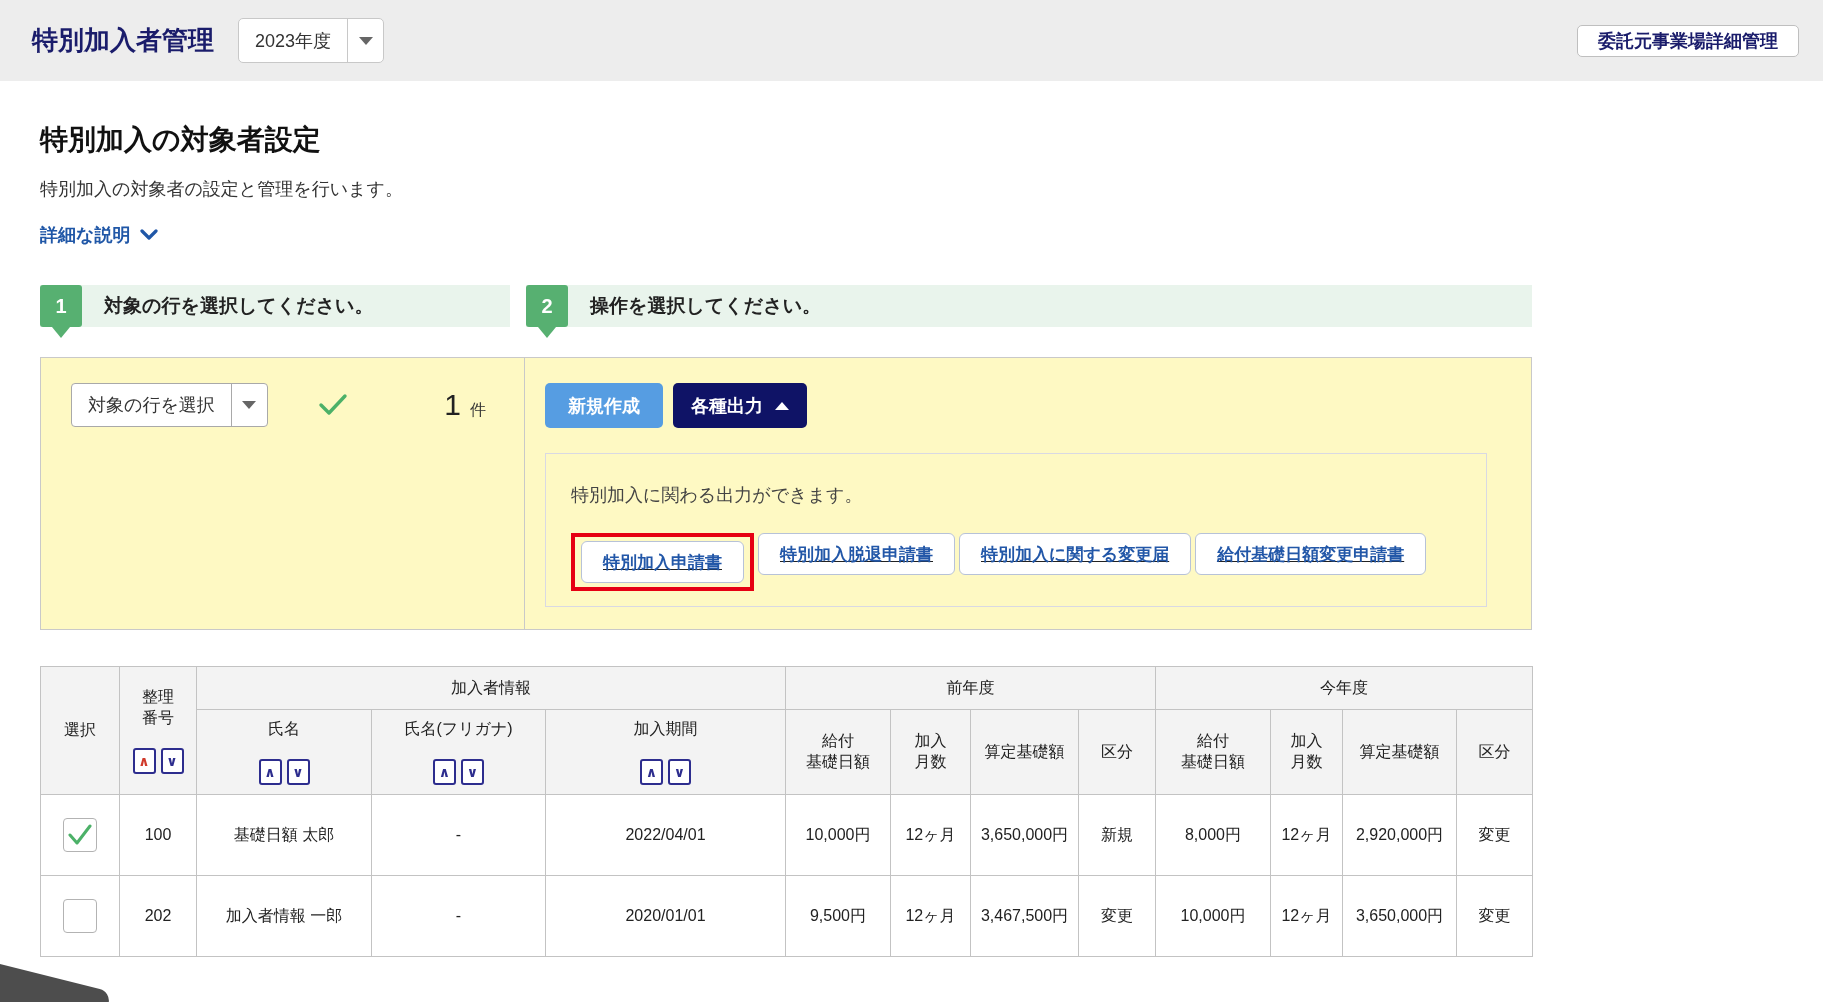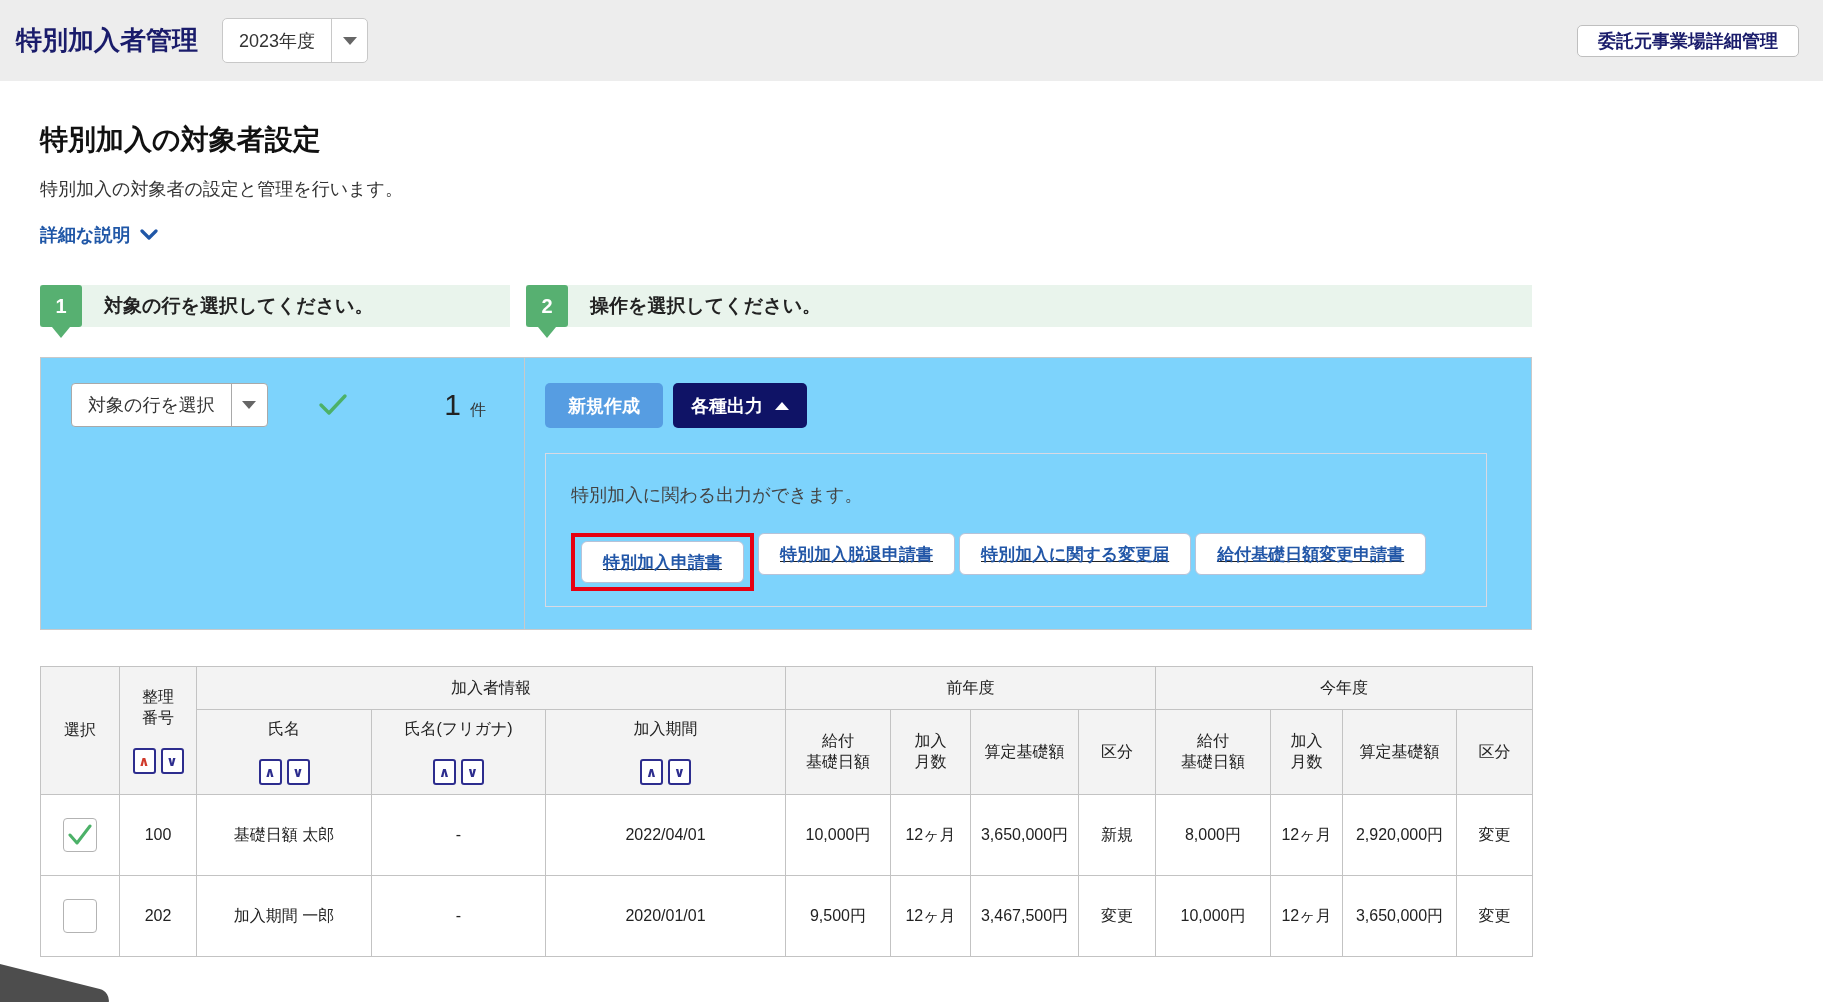--- a/index.html
+++ b/index.html
@@ -6,21 +6,21 @@
   html,body { width: 1823px; height: 1002px; overflow: hidden; }
   body {
     font-family: "Liberation Sans", "DejaVu Sans", sans-serif;
     background: #ffffff; color: #222; position: relative;
   }
 
   
   .topbar {
     height: 81px; background: #ededed;
     display: flex; align-items: center;
-    padding: 0 24px 0 16px;
+    padding: 0 24px 0 32px;
   }
   .app-title { font-size: 26px; font-weight: bold; color: #1a1c6b; }
   .year-select {
     margin-left: 24px; height: 45px; background: #fff;
     border: 1px solid #c8c8c8; border-radius: 5px;
     display: flex; align-items: stretch; cursor: pointer;
   }
   .year-select .label { font-size: 18px; color: #333; display:flex; align-items:center; padding: 0 16px; }
   .year-select .caret-cell { width: 36px; border-left: 1px solid #c8c8c8; display:flex; align-items:center; justify-content:center; }
   .caret-down { width:0; height:0; border-left:7px solid transparent; border-right:7px solid transparent; border-top:8px solid #666; }
@@ -50,21 +50,21 @@
     background: #57b071; border-radius: 3px; color: #fff;
     font-size: 20px; font-weight: bold; display: flex; align-items: center; justify-content: center;
   }
   .step-tail {
     position: absolute; left: 12px; top: 42px; width: 0; height: 0;
     border-left: 9px solid transparent; border-right: 9px solid transparent; border-top: 11px solid #57b071;
   }
   .step-label { margin-left: 64px; line-height: 42px; font-size: 19px; font-weight: bold; color: #222; }
 
   
-  .panel { margin-top: 30px; border: 1px solid #c9c9c9; display: flex; height: 273px; background:#7dd3fc; }
+  .panel { margin-top: 30px; border: 1px solid #c9c9c9; display: flex; height: 273px; background:#fef9c3; }
   .panel-left { width: 484px; border-right: 1px solid #c9c9c9; padding: 25px 28px 0 30px; }
   .select-row { display: flex; align-items: center; }
   .row-select {
     height: 44px; background: #fff; border: 1px solid #a9a9a9; border-radius: 4px;
     display: flex; align-items: stretch; cursor: pointer;
   }
   .row-select .label { font-size: 18px; color: #333; display:flex; align-items:center; padding: 0 16px; }
   .row-select .caret-cell { width: 36px; border-left: 1px solid #a9a9a9; display:flex; align-items:center; justify-content:center; }
   .check-mark { margin-left: 50px; }
   .count-wrap { margin-left: auto; margin-right: 10px; display: flex; align-items: baseline; gap: 9px; }
@@ -310,21 +310,21 @@
       <td>12ヶ月</td>
       <td>2,920,000円</td>
       <td>変更</td>
     </tr>
 
     <tr class="body-row">
       <td>
         <div class="checkbox"></div>
       </td>
       <td>202</td>
-      <td>加入期間 一郎</td>
+      <td>加入者情報 一郎</td>
       <td>-</td>
       <td>2020/01/01</td>
       <td>9,500円</td>
       <td>12ヶ月</td>
       <td>3,467,500円</td>
       <td>変更</td>
       <td>10,000円</td>
       <td>12ヶ月</td>
       <td>3,650,000円</td>
       <td>変更</td>

